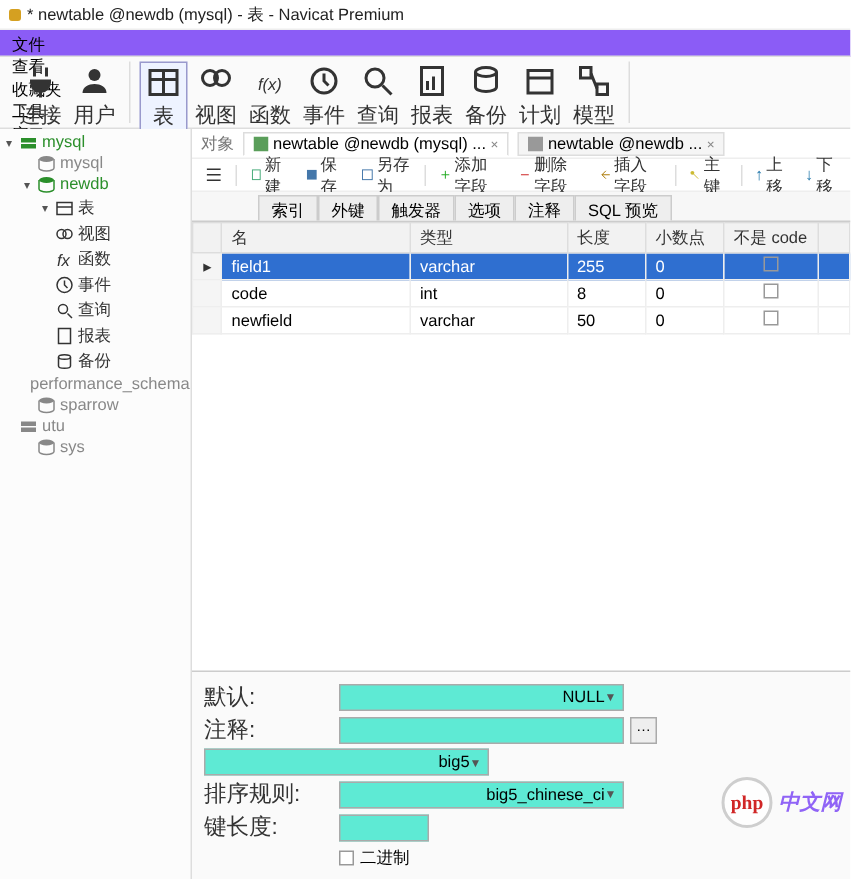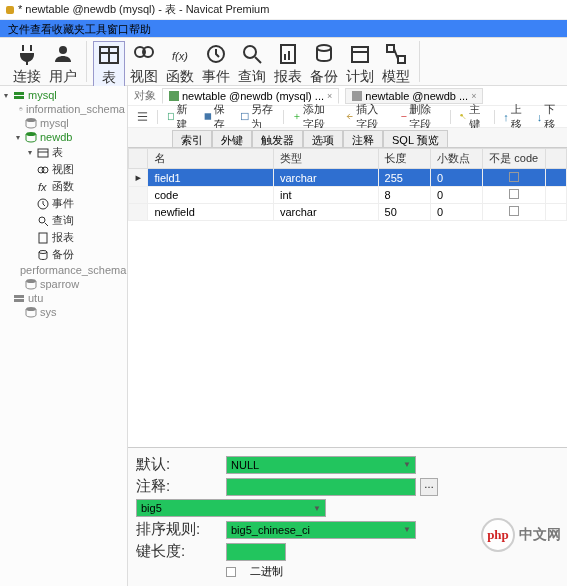--- a/index.html
+++ b/index.html
@@ -1,19 +1,19 @@
 <!DOCTYPE html>
 <html><head>
 <meta charset="utf-8">
 <style>
 * { margin: 0; padding: 0; box-sizing: border-box; font-family: "Microsoft YaHei", "Segoe UI", sans-serif; font-size: 11px; }
 body { background: #fff; width: 567px; height: 586px; overflow: hidden; position: relative; }
 .title-bar { background: #fff; color: #222; padding: 3px 6px; display: flex; align-items: center; border-bottom: 1px solid #eee; height: 20px; }
 .title-bar .dot { width: 8px; height: 8px; background: #d5a021; border-radius: 2px; margin-right: 4px; }
-.menu-bar { display: flex; padding: 2px 8px; background: #3b82f6; border-bottom: 1px solid #ddd; height: 18px; }
+.menu-bar { display: flex; padding: 2px 8px; background: #8b5cf6; border-bottom: 1px solid #ddd; height: 18px; flex-direction: column; }
 .menu-bar span { cursor: default; }
 .toolbar { display: flex; align-items: flex-start; gap: 0; padding: 3px 4px; background: #fafafa; border-bottom: 1px solid #ddd; height: 48px; }
 .tool-group { display: flex; gap: 2px; align-items: flex-start; border-right: 1px solid #ddd; padding: 0 6px; height: 100%; }
 .tool-btn { display: flex; flex-direction: column; align-items: center; gap: 2px; padding: 1px 3px; cursor: pointer; min-width: 28px; }
 .tool-btn svg { width: 20px; height: 20px; }
 .tool-btn.big svg { width: 24px; height: 24px; }
 .tool-label { font-size: 14px; color: #333; }
 .main { display: flex; height: calc(100% - 86px); }
 .sidebar { width: 128px; border-right: 1px solid #ddd; background: #fcfcfc; overflow: auto; padding: 2px 0; }
 .tree { list-style: none; }
@@ -41,26 +41,26 @@
 table { border-collapse: collapse; width: 100%; }
 th { background: #f2f2f2; border: 1px solid #ddd; padding: 2px 6px; text-align: left; font-weight: normal; font-size: 11px; color: #333; }
 td { border: 1px solid #eee; padding: 2px 6px; font-size: 11px; }
 tr.selected td { background: #2F6FD0; color: #fff; }
 .row-ptr { width: 12px; text-align: center; background: #f5f5f5 !important; color: #333 !important; }
 tr.selected .row-ptr { background: #f5f5f5 !important; }
 .chk { width: 10px; height: 10px; border: 1px solid #999; display: inline-block; background: #fff; }
 .bottom-form { border-top: 1px solid #ccc; padding: 4px 8px; background: #fafafa; }
 .form-row { display: flex; align-items: center; margin: 3px 0; }
 .form-label { width: 90px; font-size: 15px; color: #333; }
-.form-select { width: 190px; height: 18px; border: 1px solid #aaa; background: #22c55e; padding: 0 4px; font-size: 11px; display: flex; align-items: center; justify-content: space-between; }
+.form-select { width: 190px; height: 18px; border: 1px solid #aaa; background: #5eead4; padding: 0 4px; font-size: 11px; display: flex; align-items: center; justify-content: flex-end; }
 .form-select .arr { font-size: 8px; color: #555; }
 .dotbtn { width: 18px; height: 18px; border: 1px solid #aaa; background: #eee; margin-left: 4px; text-align: center; font-size: 10px; }
 .watermark { position: absolute; right: 6px; bottom: 34px; display: flex; align-items: center; gap: 4px; opacity: 0.95; }
 .wm-circle { width: 34px; height: 34px; background: #fff; border: 2px solid #ccc; border-radius: 50%; display: flex; align-items: center; justify-content: center; color: #ce1b1b; font-family: serif; font-size: 13px; font-weight: bold; }
-.wm-text { color: #737373; font-weight: bold; font-size: 14px; }
+.wm-text { color: #8b5cf6; font-weight: bold; font-size: 14px; font-style: italic; }
 </style>
 </head>
 <body>
 
 <div class="title-bar">
   <span class="dot"></span>
   <span>* newtable @newdb (mysql) - 表 - Navicat Premium</span>
 </div>
 
 <div class="menu-bar">
@@ -171,30 +171,20 @@
     <span class="tree-label" style="color:#2b8f2b">mysql</span>
   </div>
         </li>
         <li>
           <div class="tree-row lvl2">
     <span class="tw"></span>
     <svg class="db-ico" viewBox="0 0 12 12">
               <ellipse cx="6" cy="3" rx="5" ry="2" fill="#888"></ellipse>
               <path d="M1 3v6c0 1 2 2 5 2s5-1 5-2V3" fill="none" stroke="#888"></path>
             </svg>
-    <span class="tree-label" style="color:#888">information_schema</span>
-  </div>
-        </li>
-        <li>
-          <div class="tree-row lvl2">
-    <span class="tw"></span>
-    <svg class="db-ico" viewBox="0 0 12 12">
-              <ellipse cx="6" cy="3" rx="5" ry="2" fill="#888"></ellipse>
-              <path d="M1 3v6c0 1 2 2 5 2s5-1 5-2V3" fill="none" stroke="#888"></path>
-            </svg>
     <span class="tree-label" style="color:#888">mysql</span>
   </div>
         </li>
         <li>
           <div class="tree-row lvl2">
     <span class="tw">▾</span>
     <svg class="db-ico" viewBox="0 0 12 12">
               <ellipse cx="6" cy="3" rx="5" ry="2" fill="#2b8f2b"></ellipse>
               <path d="M1 3v6c0 1 2 2 5 2s5-1 5-2V3" fill="none" stroke="#2b8f2b"></path>
             </svg>
@@ -359,29 +349,29 @@
         </div>
       <div class="sep"></div>
       <div class="sub-btn">
           <svg viewBox="0 0 12 12">
             <path d="M6 2v8M2 6h8" stroke="#2a2"></path>
           </svg>
           <span>添加字段</span>
         </div>
       <div class="sub-btn">
           <svg viewBox="0 0 12 12">
+            <path d="M2 6h8" stroke="#c22"></path>
+          </svg>
+          <span>删除字段</span>
+        </div>
+      <div class="sub-btn">
+          <svg viewBox="0 0 12 12">
             <path d="M2 6h8M6 2l-4 4 4 4" stroke="#a70" fill="none"></path>
           </svg>
           <span>插入字段</span>
-        </div>
-      <div class="sub-btn">
-          <svg viewBox="0 0 12 12">
-            <path d="M2 6h8" stroke="#c22"></path>
-          </svg>
-          <span>删除字段</span>
         </div>
       <div class="sep"></div>
       <div class="sub-btn">
           <svg viewBox="0 0 12 12">
             <circle cx="4" cy="4" r="2" fill="#cb3"></circle>
             <path d="M5 5l5 5" stroke="#cb3"></path>
           </svg>
           <span>主键</span>
         </div>
       <div class="sep"></div>
@@ -480,21 +470,21 @@
       </div>
       <div class="form-row">
         <span class="form-label">键长度:</span>
         <div class="form-select" style="width:60px;">
             <span></span>
           </div>
       </div>
       <div class="form-row">
         <span class="form-label"></span>
         <span class="chk"></span>
-        <span style="margin-left:14px;">二进制</span>
+        <span style="margin-left:4px;">二进制</span>
       </div>
     </div>
   </div>
 </div>
 
 <div class="watermark">
   <div class="wm-circle">php</div>
   <span class="wm-text">中文网</span>
 </div>
 

